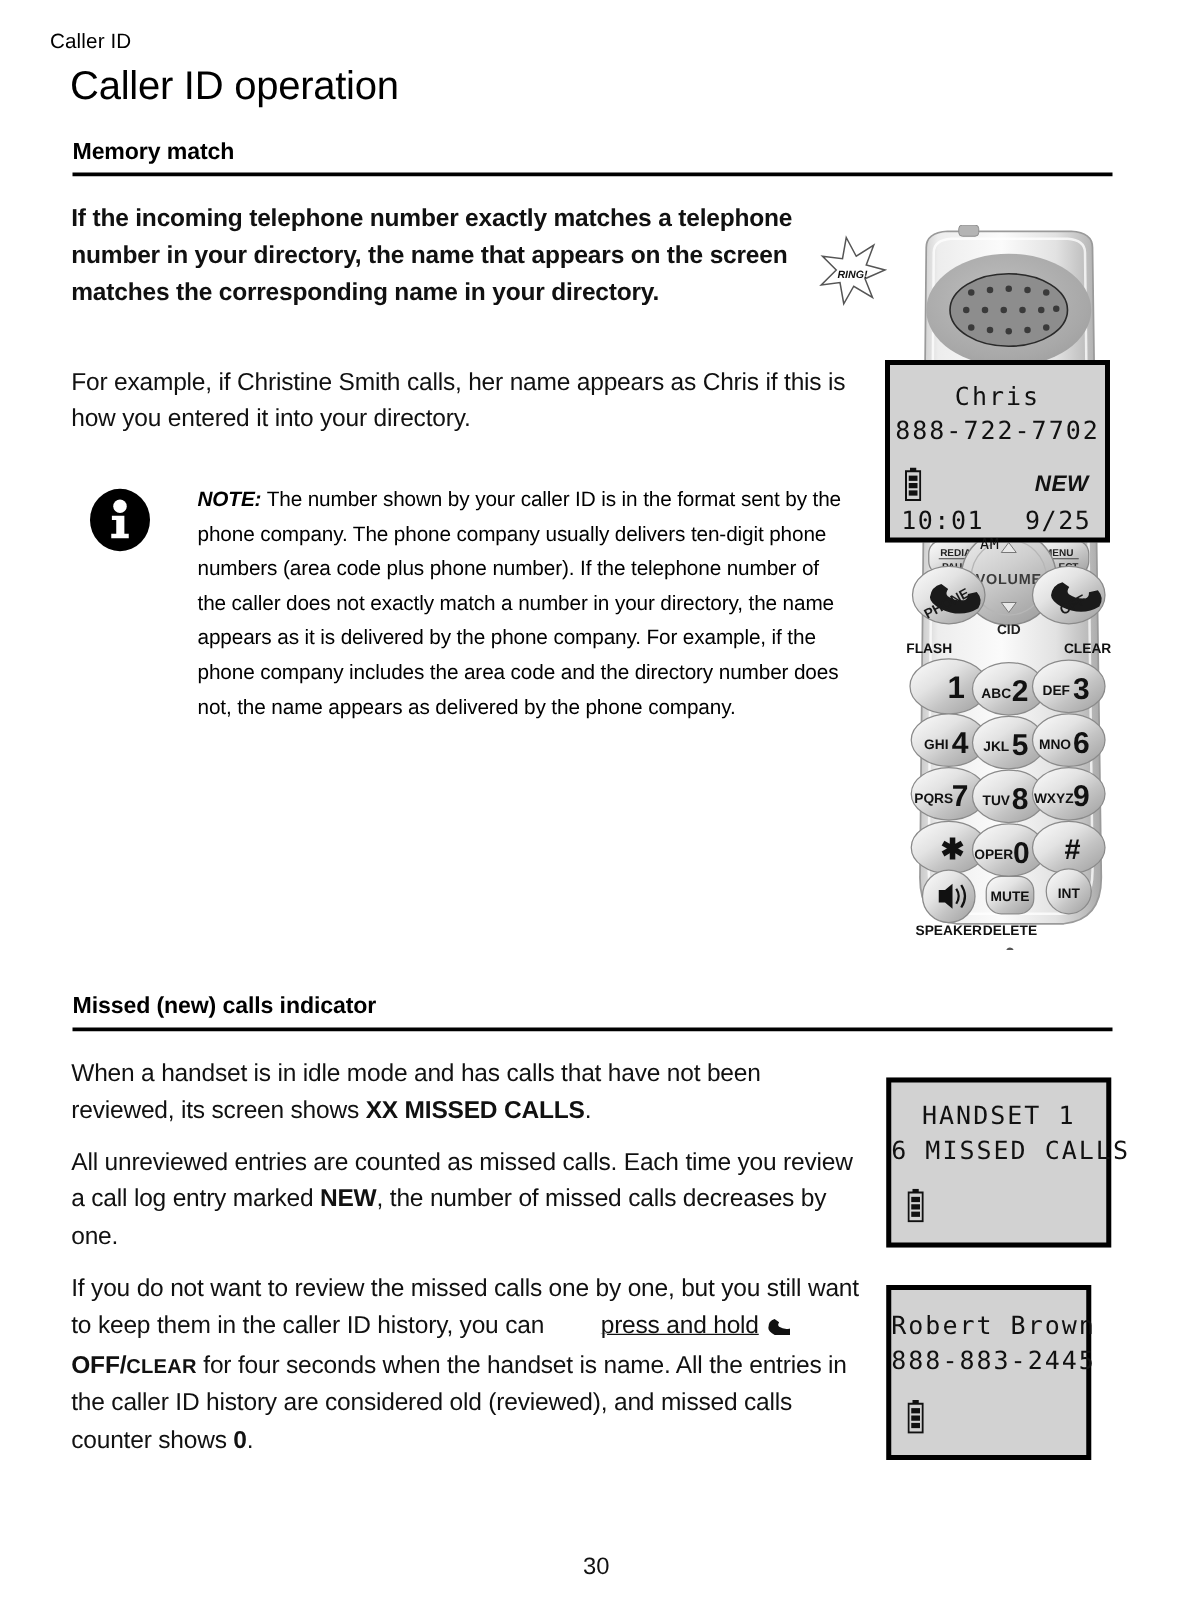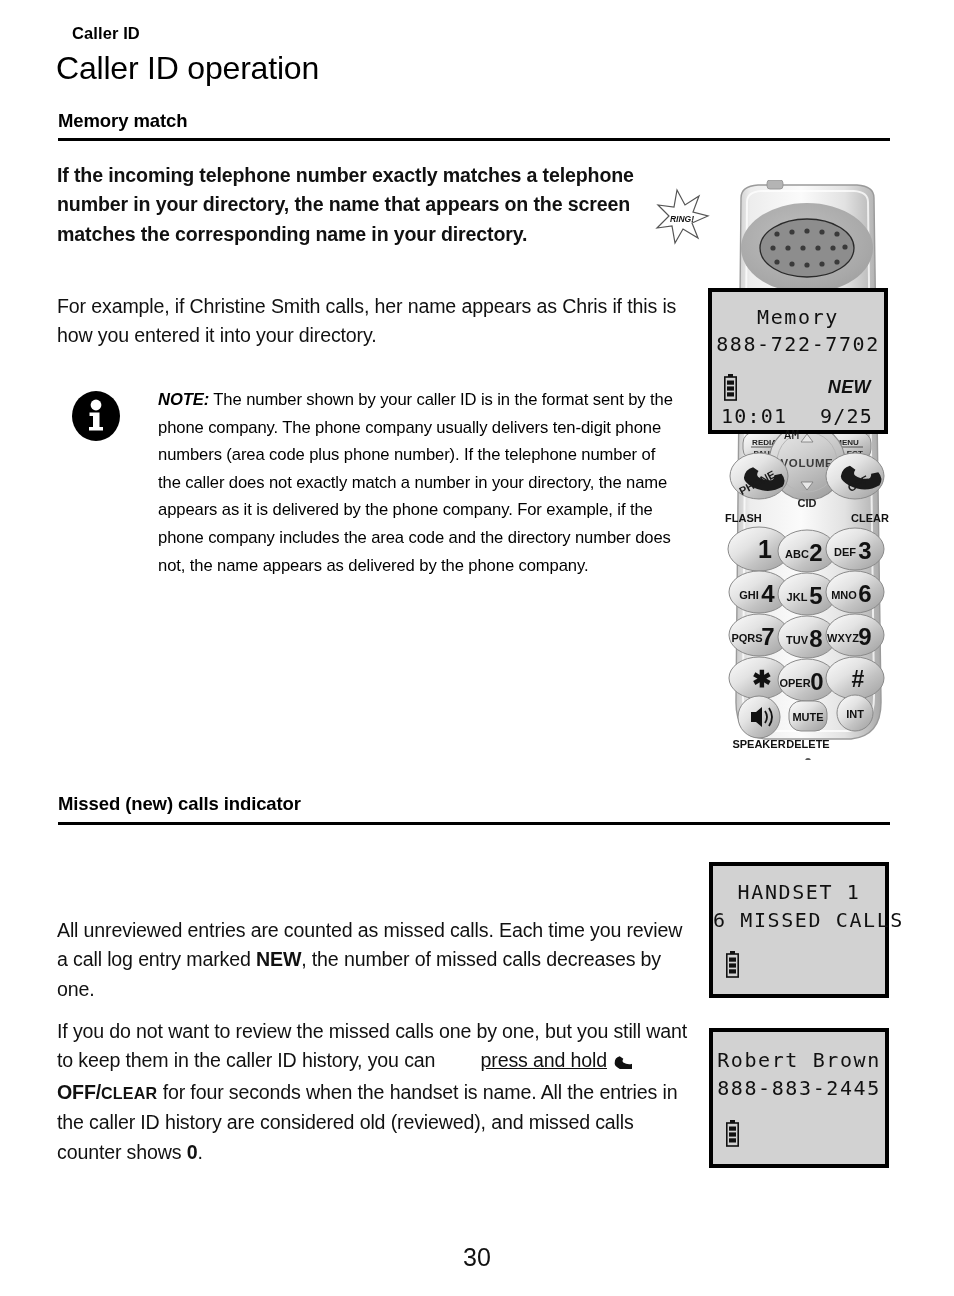--- a/index.html
+++ b/index.html
@@ -17,24 +17,24 @@
   }
 
   .page {
     position: absolute;
     inset: 0;
   }
 
   
   .running-head {
     position: absolute;
-    left: 72px;
+    left: 40px;
     top: 24px;
     font-size: 16.5px;
-    font-weight: bold;
+    font-weight: normal;
     letter-spacing: 0.1px;
   }
   .chapter-title {
     position: absolute;
     left: 56px;
     top: 50px;
     font-size: 32px;
     font-weight: 400;
     letter-spacing: -0.2px;
   }
@@ -141,21 +141,21 @@
     height: 580px;
   }
 
   
   .folio {
     position: absolute;
     left: 0;
     right: 0;
     top: 1243px;
     text-align: center;
-    font-size: 25px;
+    font-size: 19px;
     color: #111;
   }
 </style>
 </head>
 <body>
 
 <div class="page">
 
   <div class="running-head">Caller ID</div>
   <div class="chapter-title">Caller ID operation</div>
@@ -371,21 +371,21 @@
       <g>
         <circle cx="200" cy="533" r="18" fill="url(#keyGrad)" stroke="#8a8a8a" stroke-width="1"></circle>
         <text x="200" y="538" font-family="'Liberation Sans',sans-serif" font-size="11" font-weight="bold" text-anchor="middle" fill="#111">INT</text>
       </g>
 
       <circle cx="153" cy="581" r="3" fill="#555"></circle>
     </svg>
   </div>
 
   <div class="lcd" style="left:708px; top:288px; width:180px; height:146px;">
-    <div class="lcd-line" style="top:13px;">Memory</div>
+    <div class="lcd-line" style="top:13px;">Chris</div>
     <div class="lcd-line" style="top:40px;">888-722-7702</div>
 
     <div class="lcd-battery" style="left:12px; top:82px;">
       <svg width="13" height="27" viewBox="0 0 13 27">
         <rect x="4" y="0" width="5" height="3" fill="#111"></rect>
         <rect x="0.8" y="3" width="11.4" height="23" fill="none" stroke="#111" stroke-width="1.6"></rect>
         <rect x="3" y="6.5" width="7" height="4.2" fill="#111"></rect>
         <rect x="3" y="12.4" width="7" height="4.2" fill="#111"></rect>
         <rect x="3" y="18.3" width="7" height="4.2" fill="#111"></rect>
       </svg>
@@ -393,20 +393,23 @@
 
     <div class="lcd-new" style="right:13px; top:85px;">NEW</div>
     <div class="lcd-time" style="left:9px; top:112px;">10:01</div>
     <div class="lcd-ampm" style="left:72px; top:110px;">AM</div>
     <div class="lcd-date" style="right:11px; top:112px;">9/25</div>
   </div>
 
   <div class="sec-head" style="top:793px;">Missed (new) calls indicator</div>
   <div class="rule" style="top:822px;"></div>
 
+  <div class="para" style="left:57px; top:845px; width:638px;">
+    <span>When a handset is in idle mode and has calls that have not been reviewed, its screen shows </span><b>XX MISSED CALLS</b><span>.</span>
+  </div>
 
   <div class="para" style="left:57px; top:916px; width:638px;">
     <span>All unreviewed entries are counted as missed calls. Each time you review a call log entry marked </span><b>NEW</b><span>, the number of missed calls decreases by one.</span>
   </div>
 
   <div class="para" style="left:57px; top:1017px; width:638px;">
     <span>If you do not want to review the missed calls one by one, but you still want to keep them in the caller ID history, you can </span><span class="u">press and hold</span>
     <span style="display:inline-block;vertical-align:-2px;">
       <svg width="20" height="18" viewBox="0 0 20 18">
         <g transform="rotate(-32 10 9)">
@@ -424,21 +427,21 @@
       <svg width="13" height="27" viewBox="0 0 13 27">
         <rect x="4" y="0" width="5" height="3" fill="#111"></rect>
         <rect x="0.8" y="3" width="11.4" height="23" fill="none" stroke="#111" stroke-width="1.6"></rect>
         <rect x="3" y="6.5" width="7" height="4.2" fill="#111"></rect>
         <rect x="3" y="12.4" width="7" height="4.2" fill="#111"></rect>
         <rect x="3" y="18.3" width="7" height="4.2" fill="#111"></rect>
       </svg>
     </div>
   </div>
 
-  <div class="lcd" style="left:709px; top:1028px; width:180px; height:140px;">
+  <div class="lcd" style="left:709px; top:1028px; width:164px; height:140px;">
     <div class="lcd-line" style="top:16px;">Robert Brown</div>
     <div class="lcd-line" style="top:44px;">888-883-2445</div>
     <div class="lcd-battery" style="left:13px; top:88px;">
       <svg width="13" height="27" viewBox="0 0 13 27">
         <rect x="4" y="0" width="5" height="3" fill="#111"></rect>
         <rect x="0.8" y="3" width="11.4" height="23" fill="none" stroke="#111" stroke-width="1.6"></rect>
         <rect x="3" y="6.5" width="7" height="4.2" fill="#111"></rect>
         <rect x="3" y="12.4" width="7" height="4.2" fill="#111"></rect>
         <rect x="3" y="18.3" width="7" height="4.2" fill="#111"></rect>
       </svg>

